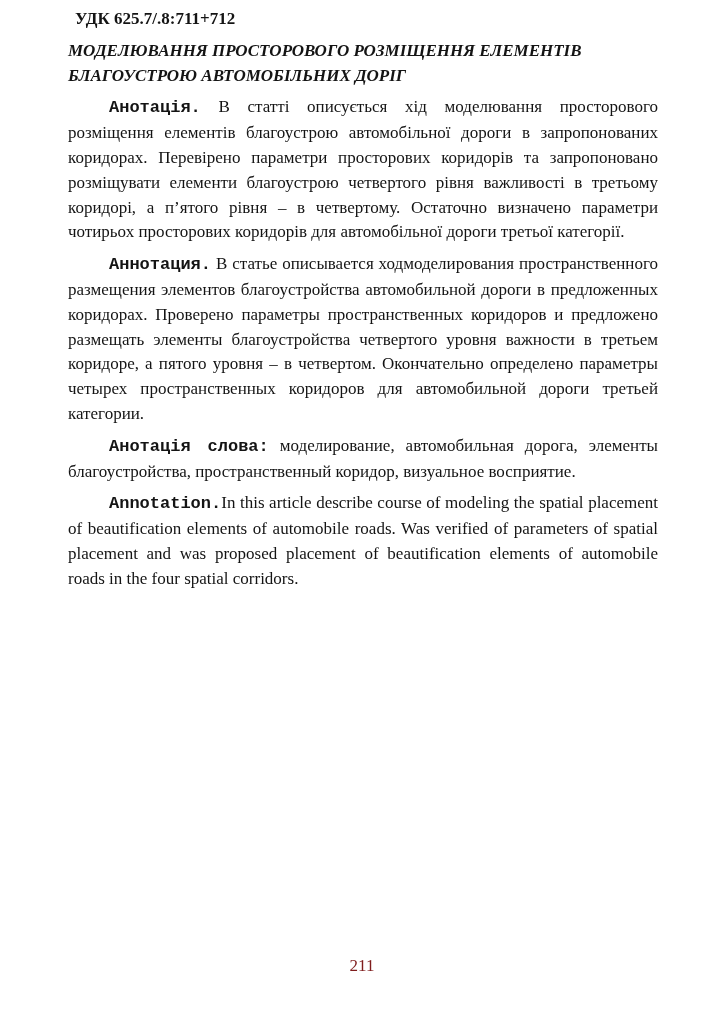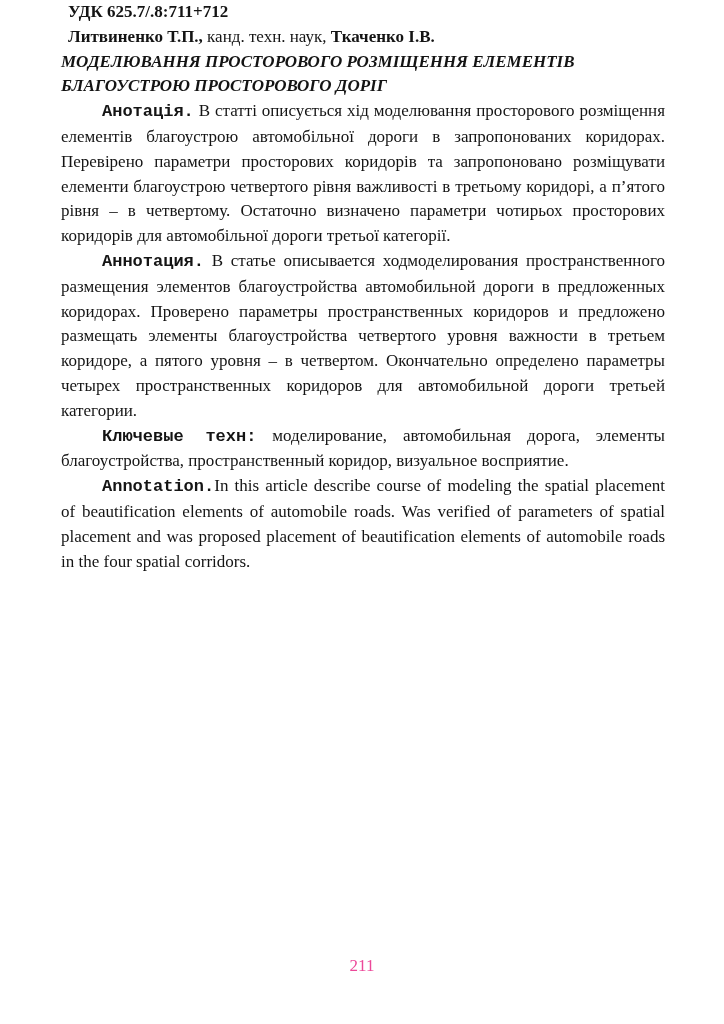--- a/index.html
+++ b/index.html
@@ -17,21 +17,21 @@
     color: #141414;
     font-size: 17px;
   }
   .content {
     position: absolute;
     left: 61px;
     top: 0;
     width: 604px;
   }
   .content p {
-    margin: 0;
+    margin: 7px;
     line-height: 24.8px;
     text-align: justify;
   }
   .udc {
     margin-top: 60px;
     padding-left: 7px;
     font-weight: bold;
   }
   .authors {
     margin-top: 35px;
@@ -54,41 +54,40 @@
   .mt-abstract3 { margin-top: 30px; }
   .mt-kw3      { margin-top: 6px;  }
   .page-number {
     position: absolute;
     left: 0;
     top: 954px;
     width: 724px;
     text-align: center;
     font-size: 17px;
     line-height: 24.8px;
-    color: #ec4899;
+    color: #7f1d1d;
   }
 </style>
 </head>
 <body>
 
 <div class="page">
   <div class="content">
 
     <p class="udc">УДК 625.7/.8:711+712</p>
 
-    <p class="authors"><span class="bold">Литвиненко Т.П.,</span><span> канд. техн. наук, </span><span class="bold">Ткаченко І.В.</span></p>
 
-    <p class="paper-title"><span>МОДЕЛЮВАННЯ ПРОСТОРОВОГО РОЗМІЩЕННЯ ЕЛЕМЕНТІВ</span><br><span>БЛАГОУСТРОЮ ПРОСТОРОВОГО ДОРІГ</span></p>
+    <p class="paper-title"><span>МОДЕЛЮВАННЯ ПРОСТОРОВОГО РОЗМІЩЕННЯ ЕЛЕМЕНТІВ</span><br><span>БЛАГОУСТРОЮ АВТОМОБІЛЬНИХ ДОРІГ</span></p>
 
     <p class="para mt-abstract1"><span class="lead">Анотація.</span><span>  В статті описується хід моделювання просторового розміщення елементів благоустрою автомобільної дороги в запропонованих коридорах. Перевірено параметри просторових коридорів та запропоновано розміщувати елементи благоустрою четвертого рівня важливості в третьому коридорі, а п’ятого рівня – в четвертому.  Остаточно визначено параметри чотирьох просторових коридорів для автомобільної дороги третьої категорії.</span></p>
 
 
     <p class="para mt-abstract2"><span class="lead">Аннотация.</span><span> В статье описывается ходмоделирования пространственного размещения элементов благоустройства автомобильной дороги в предложенных коридорах. Проверено параметры пространственных коридоров и предложено размещать элементы благоустройства четвертого уровня важности в третьем коридоре, а пятого  уровня – в четвертом. Окончательно определено параметры четырех пространственных коридоров для автомобильной дороги третьей категории.</span></p>
 
-    <p class="para mt-kw2"><span class="lead">Ключевые техн:</span><span> моделирование, автомобильная дорога, элементы благоустройства, пространственный коридор, визуальное восприятие.</span></p>
+    <p class="para mt-kw2"><span class="lead">Анотація слова:</span><span> моделирование, автомобильная дорога, элементы благоустройства, пространственный коридор, визуальное восприятие.</span></p>
 
     <p class="para mt-abstract3"><span class="lead">Annotation.</span><span>In this article describe course of  modeling the spatial placement of beautification elements of  automobile roads. Was verified of parameters of spatial placement  and was proposed placement of beautification elements of  automobile roads in the four spatial corridors.</span></p>
 
 
   </div>
 
   <div class="page-number">211</div>
 </div>
 
 </body></html>

